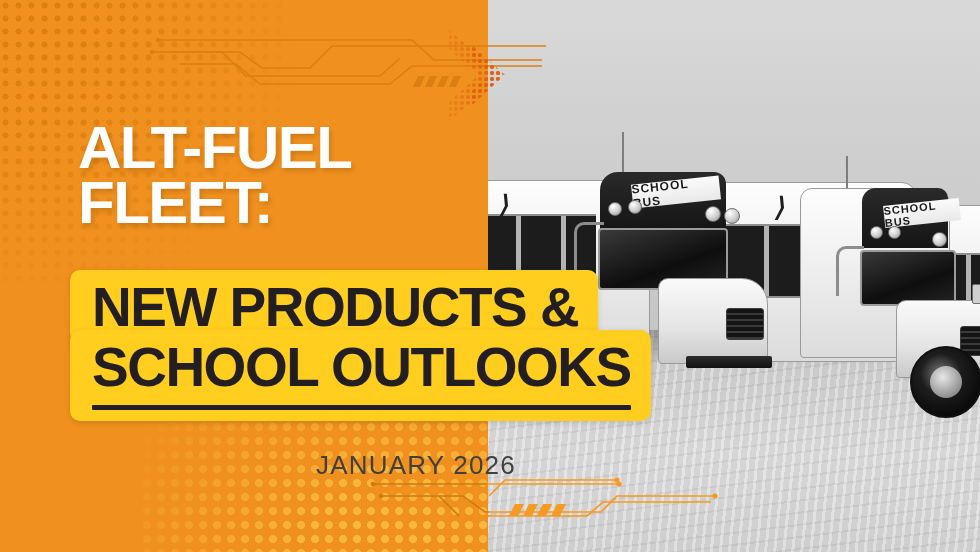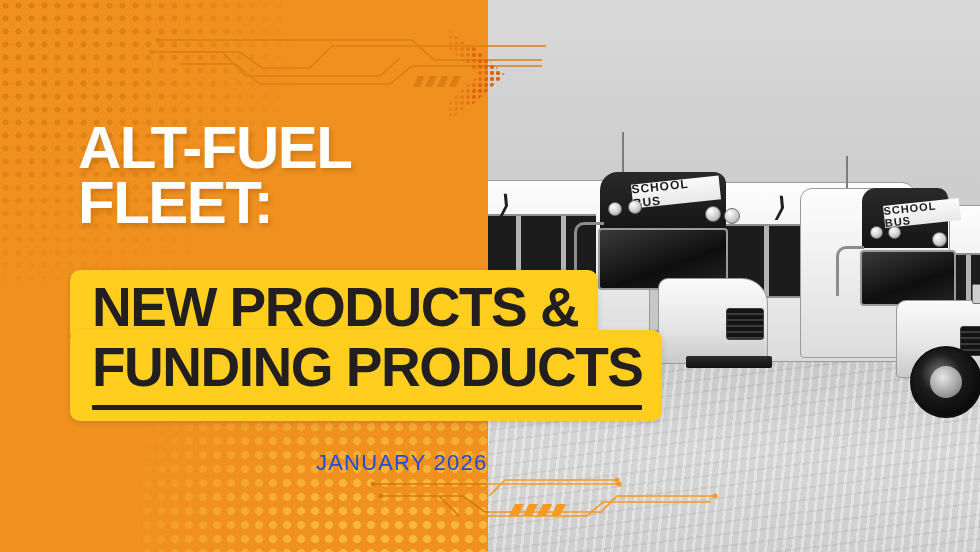--- a/index.html
+++ b/index.html
@@ -211,23 +211,23 @@
     letter-spacing:1.5px;
     padding:2px 7px 2px 8px;
     border-radius:3px;
     margin-left:-32px;
     margin-bottom:-6px;
     line-height:1.1;
   }
 
   .issue-date {
     position:absolute; left:316px; top:450px;
-    color:#1d4ed8;
-    font-family:"Liberation Sans", sans-serif;
-    font-size:22px;
+    color:#404040;
+    font-family:"Liberation Sans", sans-serif;
+    font-size:26px;
     font-weight:400;
     letter-spacing:1.2px;
   }
 </style>
 </head>
 <body>
 
 <div class="poster">
 
   <div class="photo-layer">
@@ -323,21 +323,21 @@
 
   <div class="title-white">ALT-FUEL
 FLEET:</div>
 
   <div class="banner-row banner-1">
     <div class="yellow-box">NEW PRODUCTS &amp;</div>
   </div>
 
   <div class="banner-row banner-2">
     <div class="yellow-box">
-      <span>FUNDING PRODUCTS</span>
+      <span>SCHOOL OUTLOOKS</span>
       <span class="underline-bar"></span>
     </div>
   </div>
 
   <svg class="circuit circuit-bottom" viewBox="0 0 380 55" fill="none">
     <g stroke="#D07A10" stroke-width="1.7" fill="none">
       <path d="M18 12 H100 L124 12 H132"></path>
       <path d="M26 24 H84 L108 24 L130 40 H134"></path>
       <path d="M84 24 L104 44 H134"></path>
     </g>

